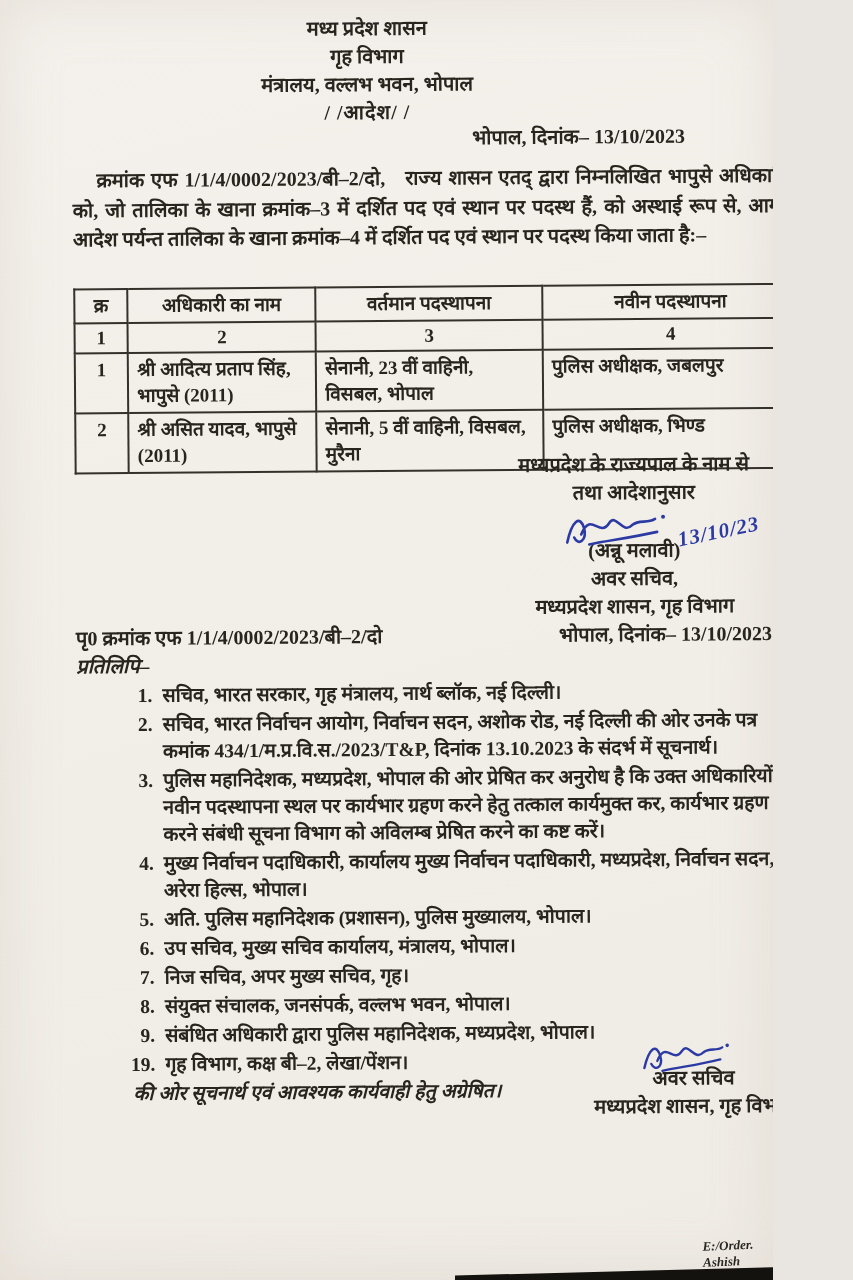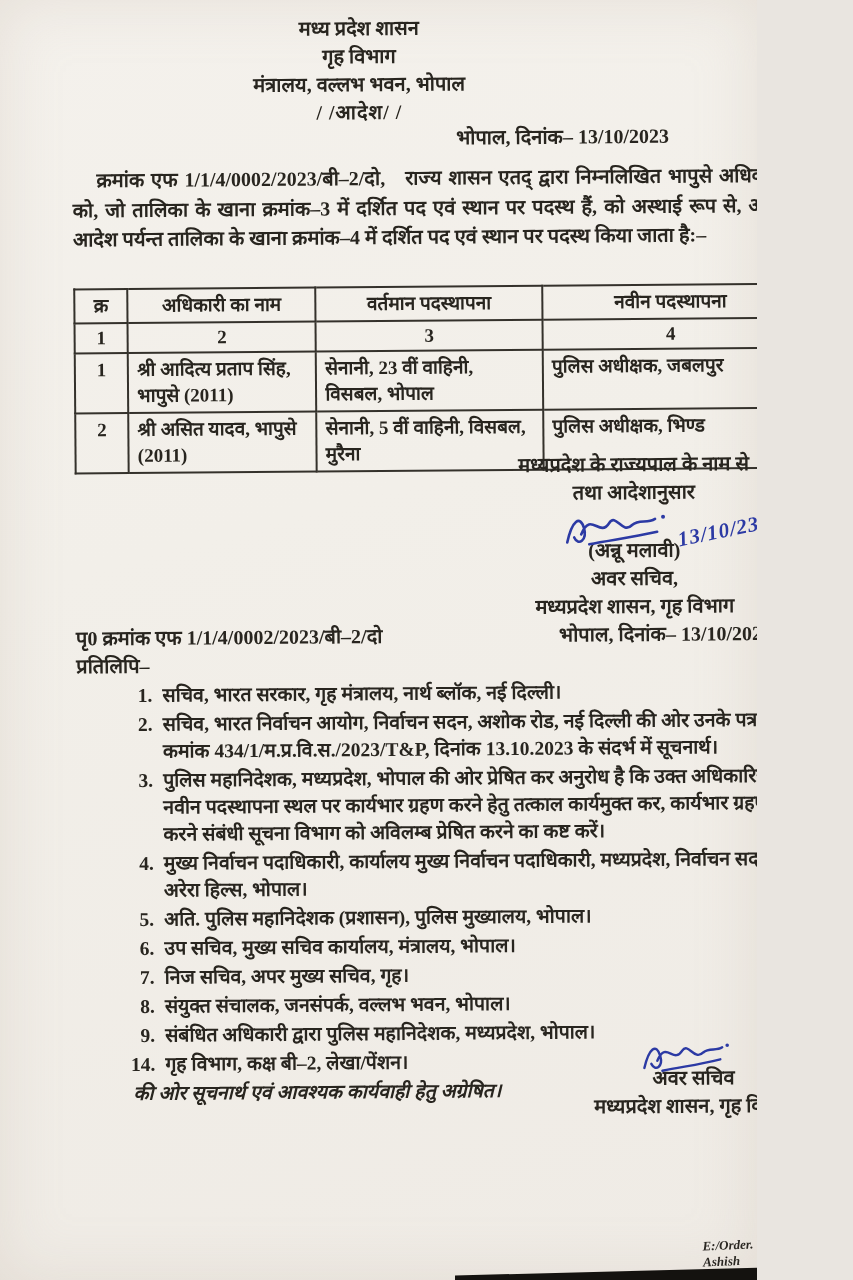--- a/index.html
+++ b/index.html
@@ -7,20 +7,21 @@
     width:853px;height:1280px;
     background:#e9e5e0;
     font-family:"Liberation Serif","DejaVu Serif",serif;
     overflow:hidden;
   }
   .page{
     position:relative;width:757px;height:1280px;overflow:hidden;
     background:linear-gradient(165deg,#f4f1ec 0%,#f2efe9 40%,#efebe5 100%);
     color:#28251f;
     box-shadow:inset 0 0 60px rgba(190,175,160,.25);
+    padding-left:16px;
   }
   .content{position:absolute;inset:0;transform:rotate(-0.45deg);}
   
   .doc-header{position:absolute;top:14px;left:0;right:30px;text-align:center;
     font-size:20px;font-weight:700;line-height:28px;}
   .order-line{letter-spacing:1px;}
   .order-word{text-underline-offset:4px;}
   .date-top{position:absolute;top:124px;right:84px;font-size:20px;font-weight:700;}
   
   .intro{position:absolute;top:164px;left:76px;width:730px;
@@ -37,21 +38,21 @@
   .sig1{position:absolute;top:452px;left:450px;width:370px;text-align:center;
     font-size:20px;font-weight:700;line-height:28px;}
   .sig-scribble-wrap{position:relative;height:44px;margin-top:2px;}
   .sig-scribble-wrap svg{position:absolute;left:110px;top:0;}
   .hand-date{position:absolute;left:228px;top:10px;color:#2c3aa4;font-size:21px;
     font-style:italic;font-weight:700;transform:rotate(-11deg);letter-spacing:1px;}
   .sig-name{margin-top:-16px;}
   
   .endorse{position:absolute;top:622px;left:76px;width:696px;display:flex;
     justify-content:space-between;font-size:20px;font-weight:700;}
-  .copy-label{position:absolute;top:650px;left:76px;font-size:20px;font-weight:700;}
+  .copy-label{position:absolute;top:650px;left:76px;font-size:20px;font-weight:700;font-style:italic;}
   
   .copy-list{position:absolute;top:680px;left:120px;width:678px;
     font-size:19.5px;font-weight:600;line-height:27px;}
   .copy-item{display:flex;margin-bottom:2px;}
   .copy-num{width:32px;flex:0 0 32px;text-align:right;padding-right:10px;}
   .copy-text{flex:1;text-align:left;}
   .forward-note{margin-top:2px;margin-left:10px;font-style:italic;font-weight:600;}
   
   .sig2{position:absolute;top:1038px;left:555px;width:270px;text-align:center;
     font-size:20px;font-weight:700;line-height:28px;}
@@ -169,21 +170,21 @@
       </div>
       <div class="copy-item">
         <span class="copy-num">8.</span>
         <span class="copy-text">संयुक्त संचालक, जनसंपर्क, वल्लभ भवन, भोपाल।</span>
       </div>
       <div class="copy-item">
         <span class="copy-num">9.</span>
         <span class="copy-text">संबंधित अधिकारी द्वारा पुलिस महानिदेशक, मध्यप्रदेश, भोपाल।</span>
       </div>
       <div class="copy-item">
-        <span class="copy-num">14.</span>
+        <span class="copy-num">19.</span>
         <span class="copy-text">गृह विभाग, कक्ष बी–2, लेखा/पेंशन।</span>
       </div>
       <div class="forward-note">की ओर सूचनार्थ एवं आवश्यक कार्यवाही हेतु अग्रेषित।</div>
     </div>
 
     <div class="sig2">
       <div class="sig-scribble-wrap">
         <svg width="95" height="40" viewBox="0 0 95 40">
           <path d="M6 30 C 11 10, 18 5, 22 18 C 25 29, 17 34, 13 26 M19 23 C 28 2, 35 27, 44 13 C 50 4, 56 24, 65 15 C 71 10, 78 14, 84 10 M24 33 C 42 29, 58 28, 82 22" stroke="#2c3aa4" stroke-width="2.4" fill="none" stroke-linecap="round"></path>
           <circle cx="89" cy="8" r="1.8" fill="#2c3aa4"></circle>

